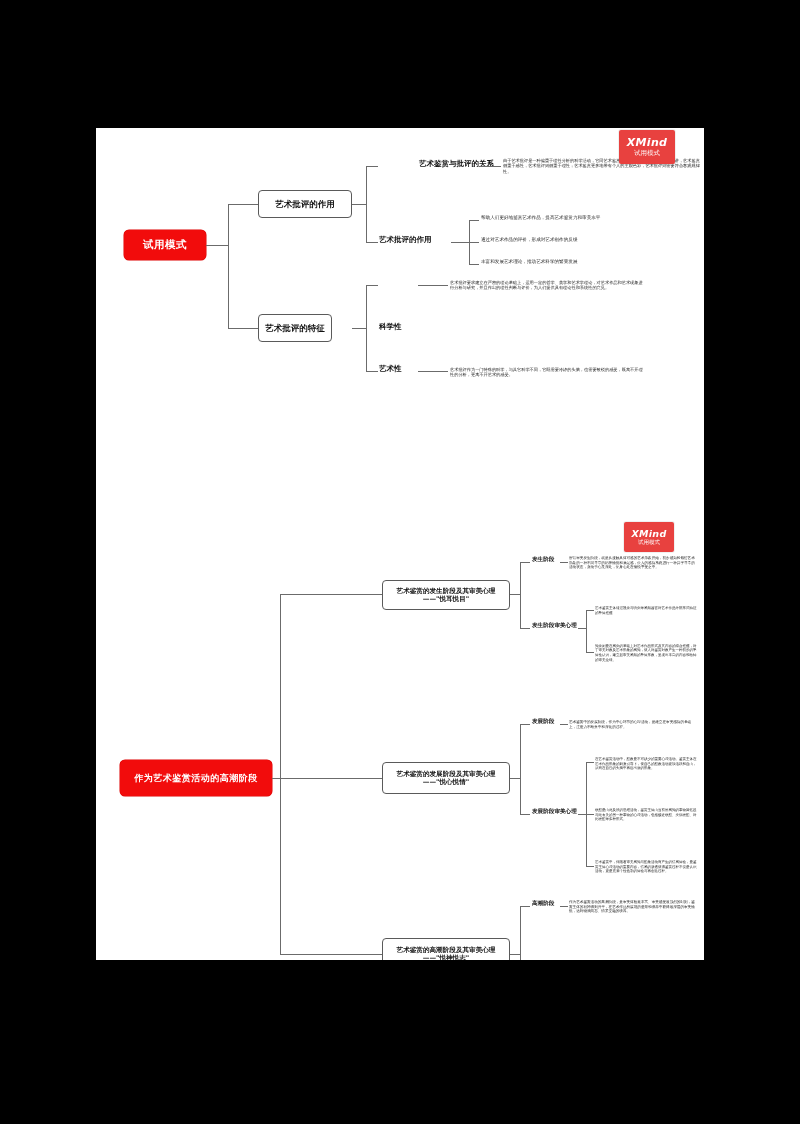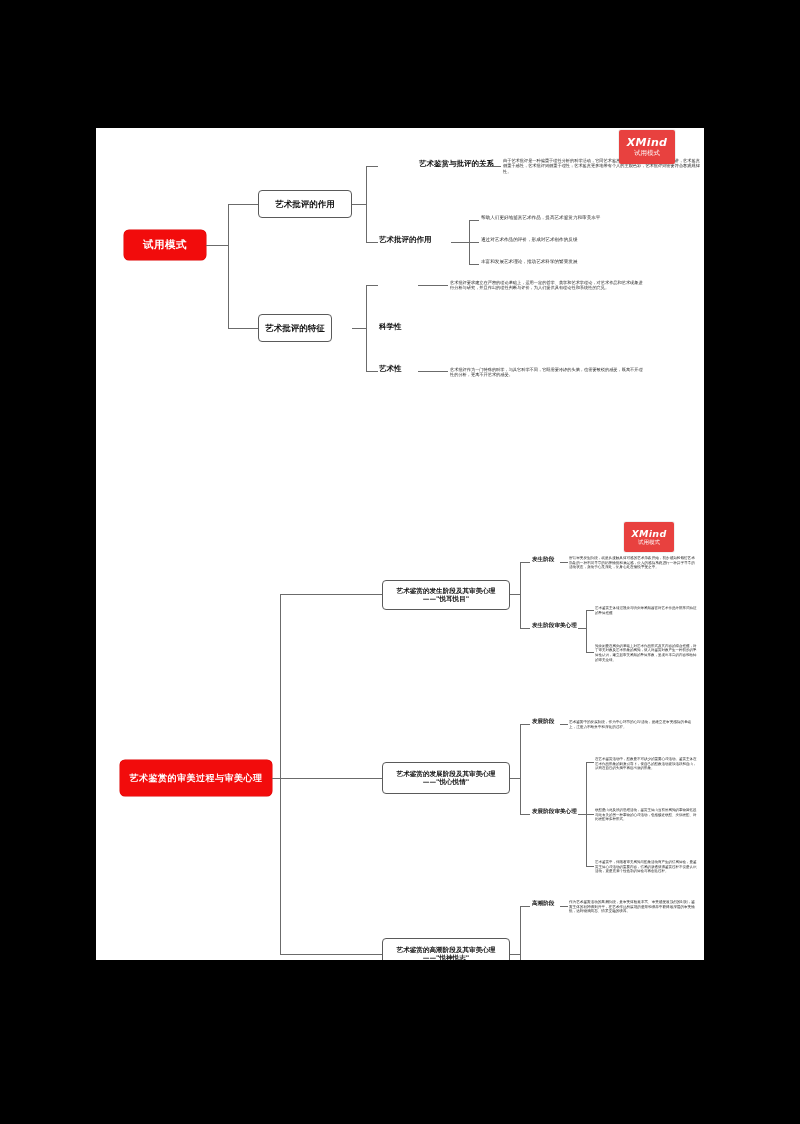--- a/index.html
+++ b/index.html
@@ -115,21 +115,21 @@
     </div>
 
     <div class="xmind" style="left:523px;top:2px;width:56px;height:34px;">
       <div class="wm-brand" style="font-size:11px;">XMind</div>
       <div class="wm-sub" style="font-size:6.5px;">试用模式</div>
     </div>
   </div>
 
   <div class="map" style="left:0;top:256px;width:608px;height:576px;">
 
-    <div class="root" style="left:24px;top:376px;width:152px;height:36px;font-size:9px;padding:0 6px;box-sizing:border-box;">艺术鉴赏的审美过程与审美心理</div>
+    <div class="root" style="left:24px;top:376px;width:152px;height:36px;font-size:9px;padding:0 6px;box-sizing:border-box;">作为艺术鉴赏活动的高潮阶段</div>
 
     <div class="ln lnh" style="left:176px;top:394px;width:8px;"></div>
     <div class="ln lnv" style="left:184px;top:210px;height:360px;"></div>
 
     <div class="ln lnh" style="left:184px;top:210px;width:102px;"></div>
     <div class="branch" style="left:286px;top:196px;width:128px;height:30px;font-size:6.6px;padding:0 4px;">艺术鉴赏的发生阶段及其审美心理——"悦耳悦目"</div>
 
     <div class="ln lnh" style="left:414px;top:210px;width:10px;"></div>
     <div class="ln lnv" style="left:424px;top:178px;height:66px;"></div>
 

